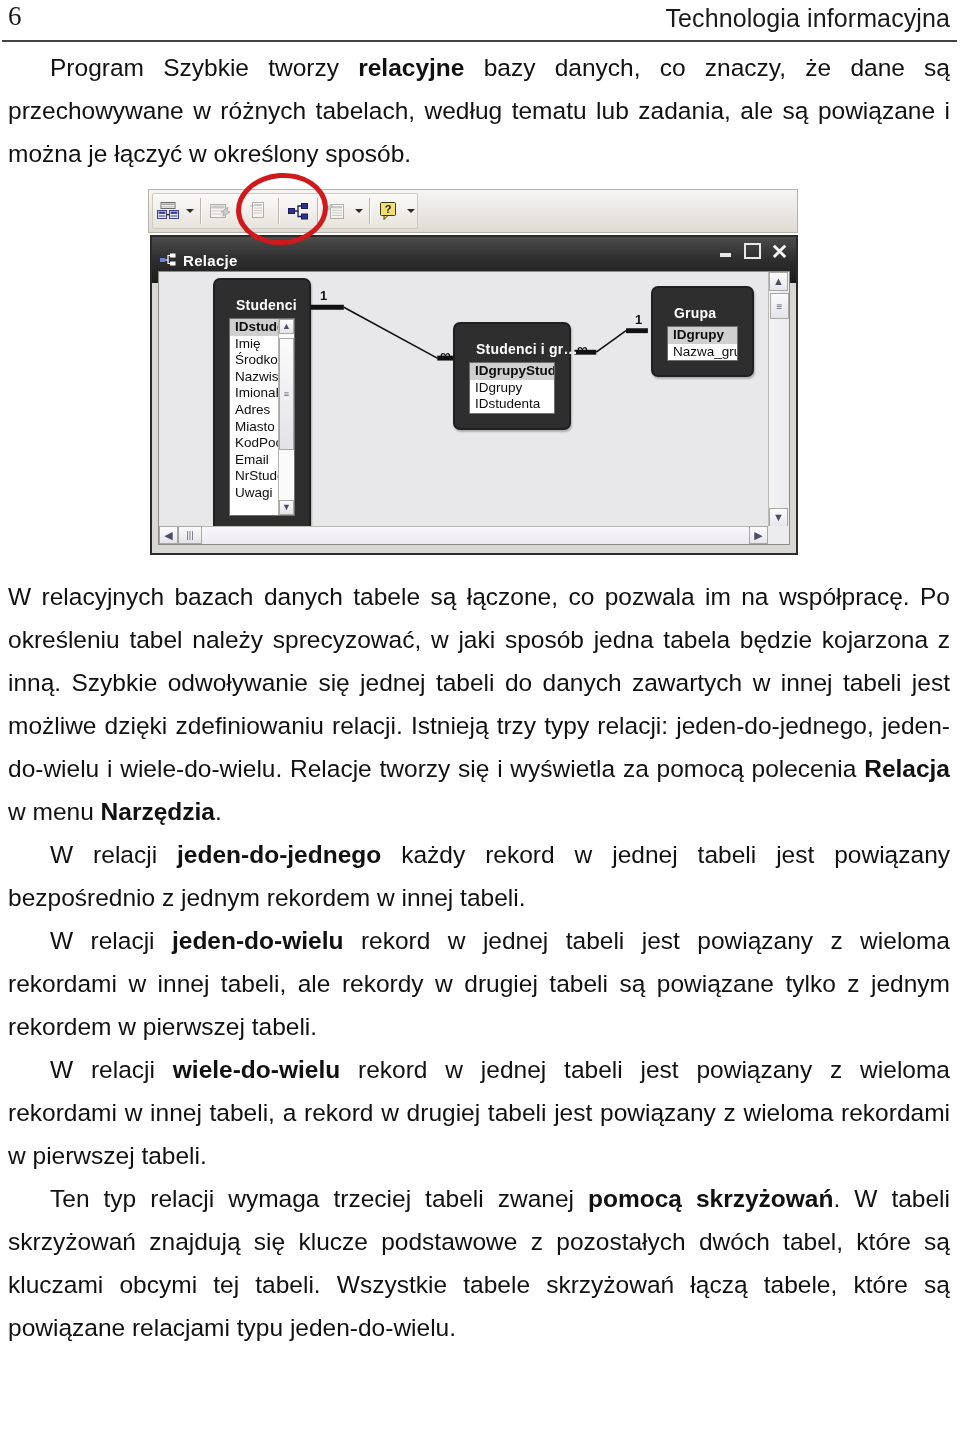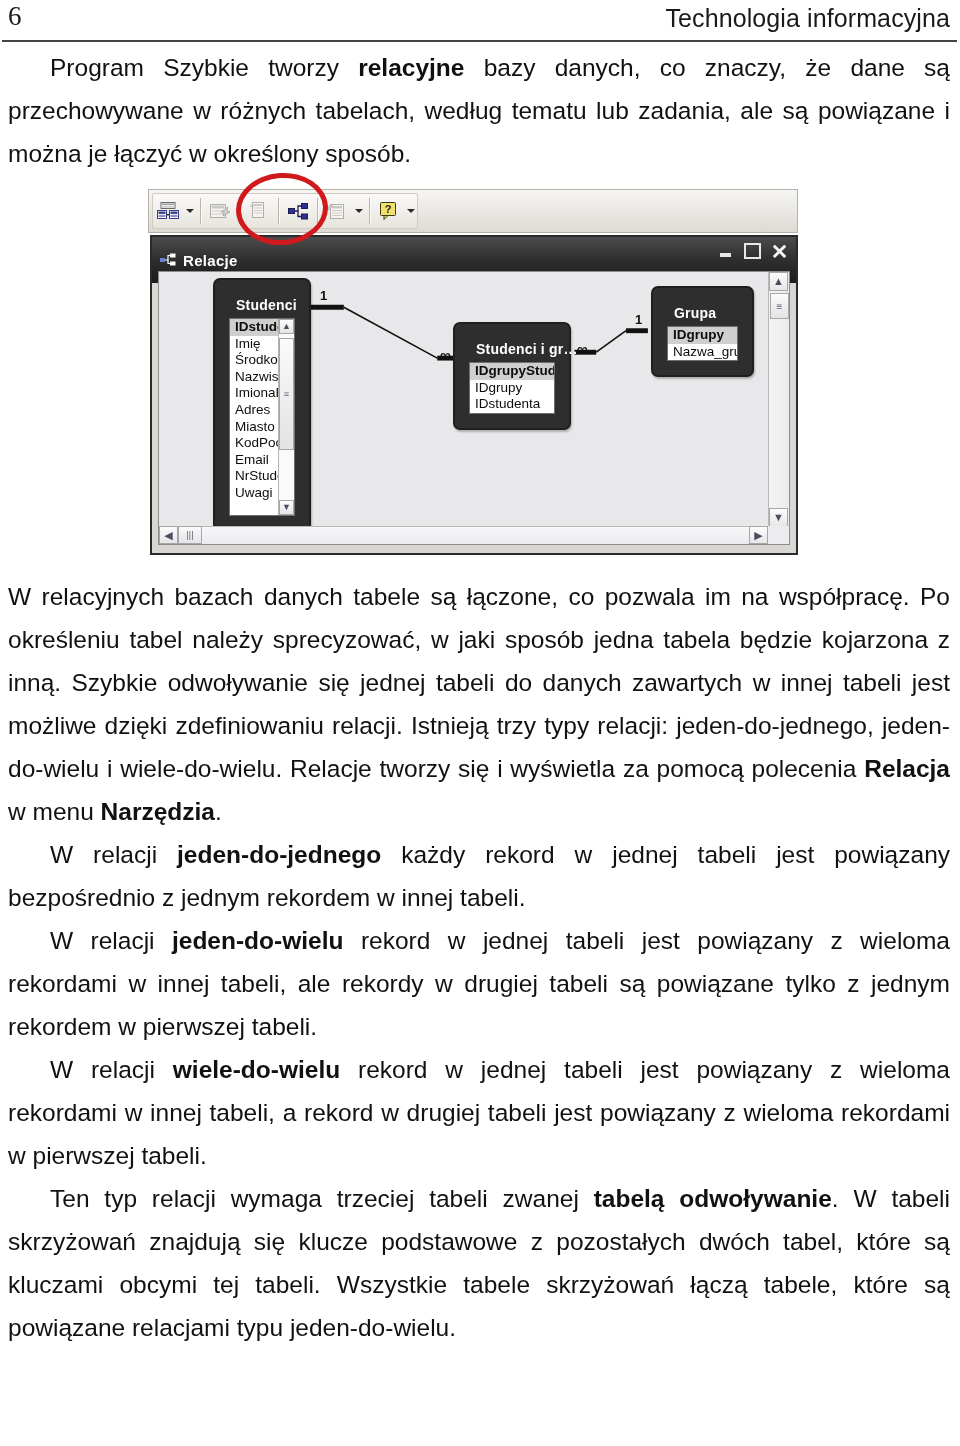--- a/index.html
+++ b/index.html
@@ -464,15 +464,15 @@
   </div>
 
   <p class="para" style="margin-top:18px;"><span>W relacyjnych bazach danych tabele są łączone, co pozwala im na współpracę. Po określeniu tabel należy sprecyzować, w jaki sposób jedna tabela będzie kojarzona z inną. Szybkie odwoływanie się jednej tabeli do danych zawartych w innej tabeli jest możliwe dzięki zdefiniowaniu relacji. Istnieją trzy typy relacji: jeden-do-jednego, jeden-do-wielu i wiele-do-wielu. Relacje tworzy się i wyświetla za pomocą polecenia </span><b>Relacja</b><span> w menu </span><b>Narzędzia</b><span>.</span></p>
 
   <p class="para indent"><span>W relacji </span><b>jeden-do-jednego</b><span> każdy rekord w jednej tabeli jest powiązany bezpośrednio z jednym rekordem w innej tabeli.</span></p>
 
   <p class="para indent"><span>W relacji </span><b>jeden-do-wielu</b><span> rekord w jednej tabeli jest powiązany z wieloma rekordami w innej tabeli, ale rekordy w drugiej tabeli są powiązane tylko z jednym rekordem w pierwszej tabeli.</span></p>
 
   <p class="para indent"><span>W relacji </span><b>wiele-do-wielu</b><span> rekord w jednej tabeli jest powiązany z wieloma rekordami w innej tabeli, a rekord w drugiej tabeli jest powiązany z wieloma rekordami w pierwszej tabeli.</span></p>
 
-  <p class="para indent"><span>Ten typ relacji wymaga trzeciej tabeli zwanej </span><b>tabelą odwoływanie</b><span>. W tabeli skrzyżowań znajdują się klucze podstawowe z pozostałych dwóch tabel, które są kluczami obcymi tej tabeli. Wszystkie tabele skrzyżowań łączą tabele, które są powiązane relacjami typu jeden-do-wielu.</span></p>
+  <p class="para indent"><span>Ten typ relacji wymaga trzeciej tabeli zwanej </span><b>pomocą skrzyżowań</b><span>. W tabeli skrzyżowań znajdują się klucze podstawowe z pozostałych dwóch tabel, które są kluczami obcymi tej tabeli. Wszystkie tabele skrzyżowań łączą tabele, które są powiązane relacjami typu jeden-do-wielu.</span></p>
 
 </div>
 
 </body></html>

